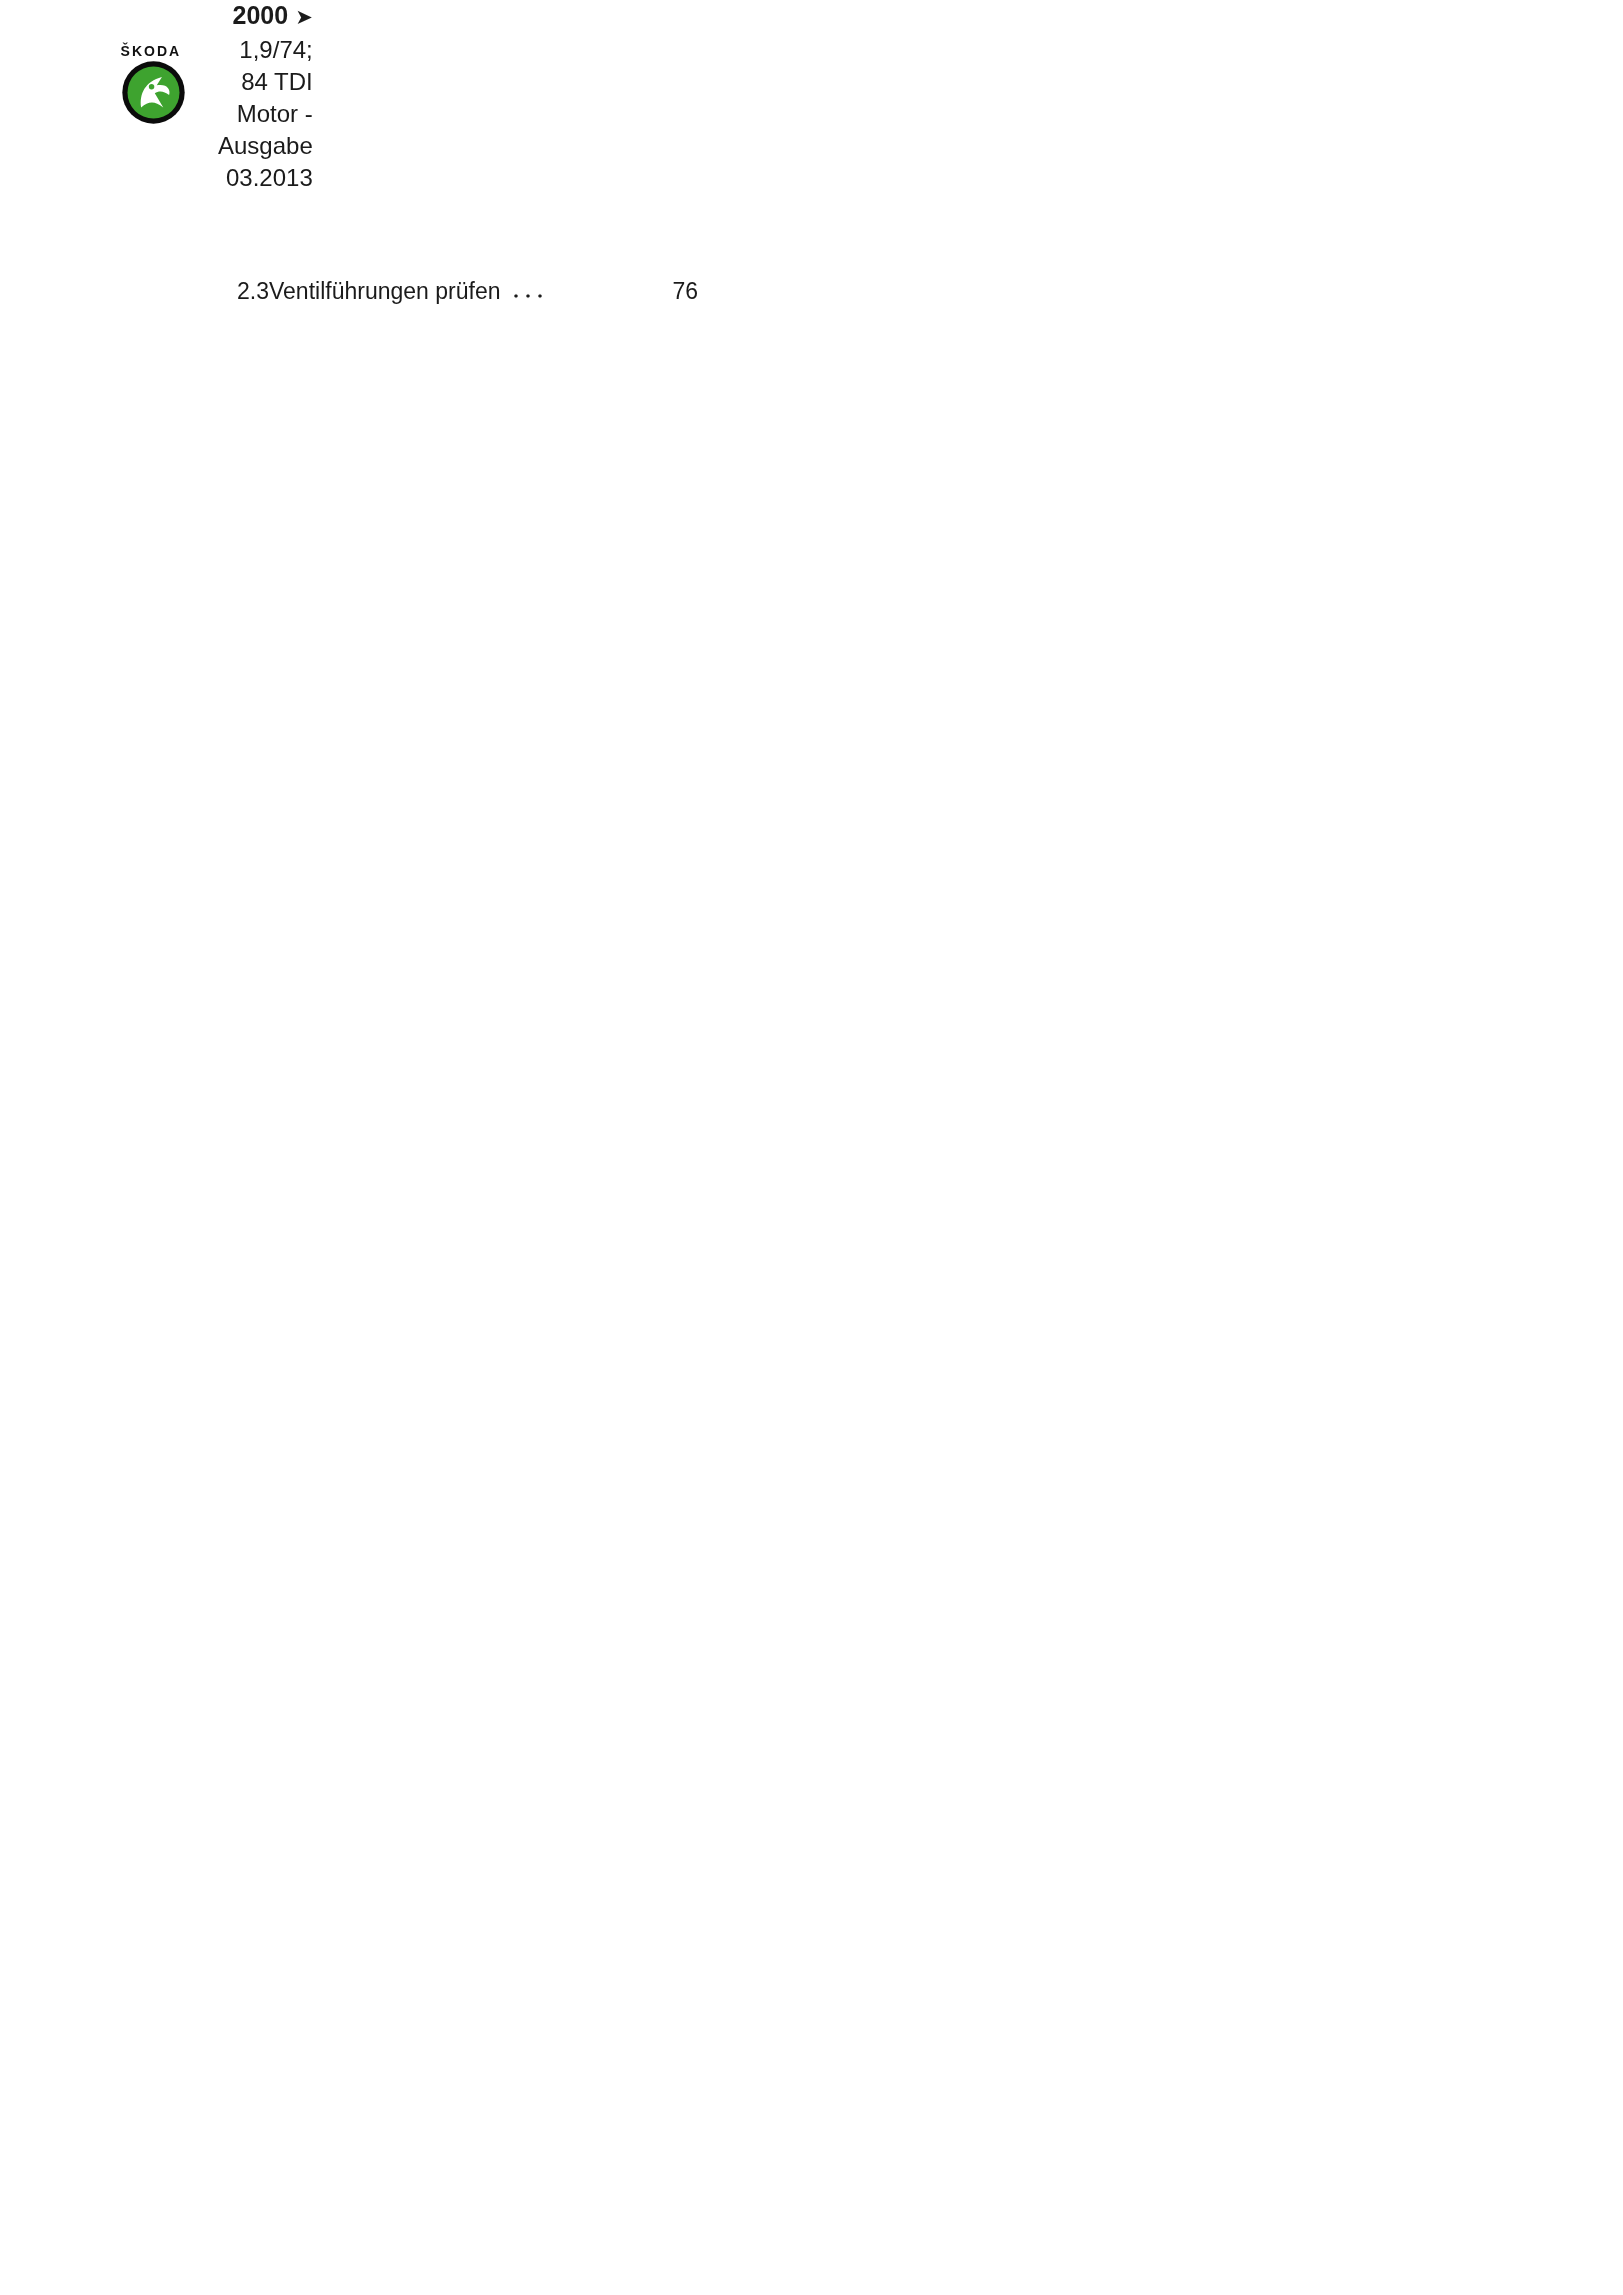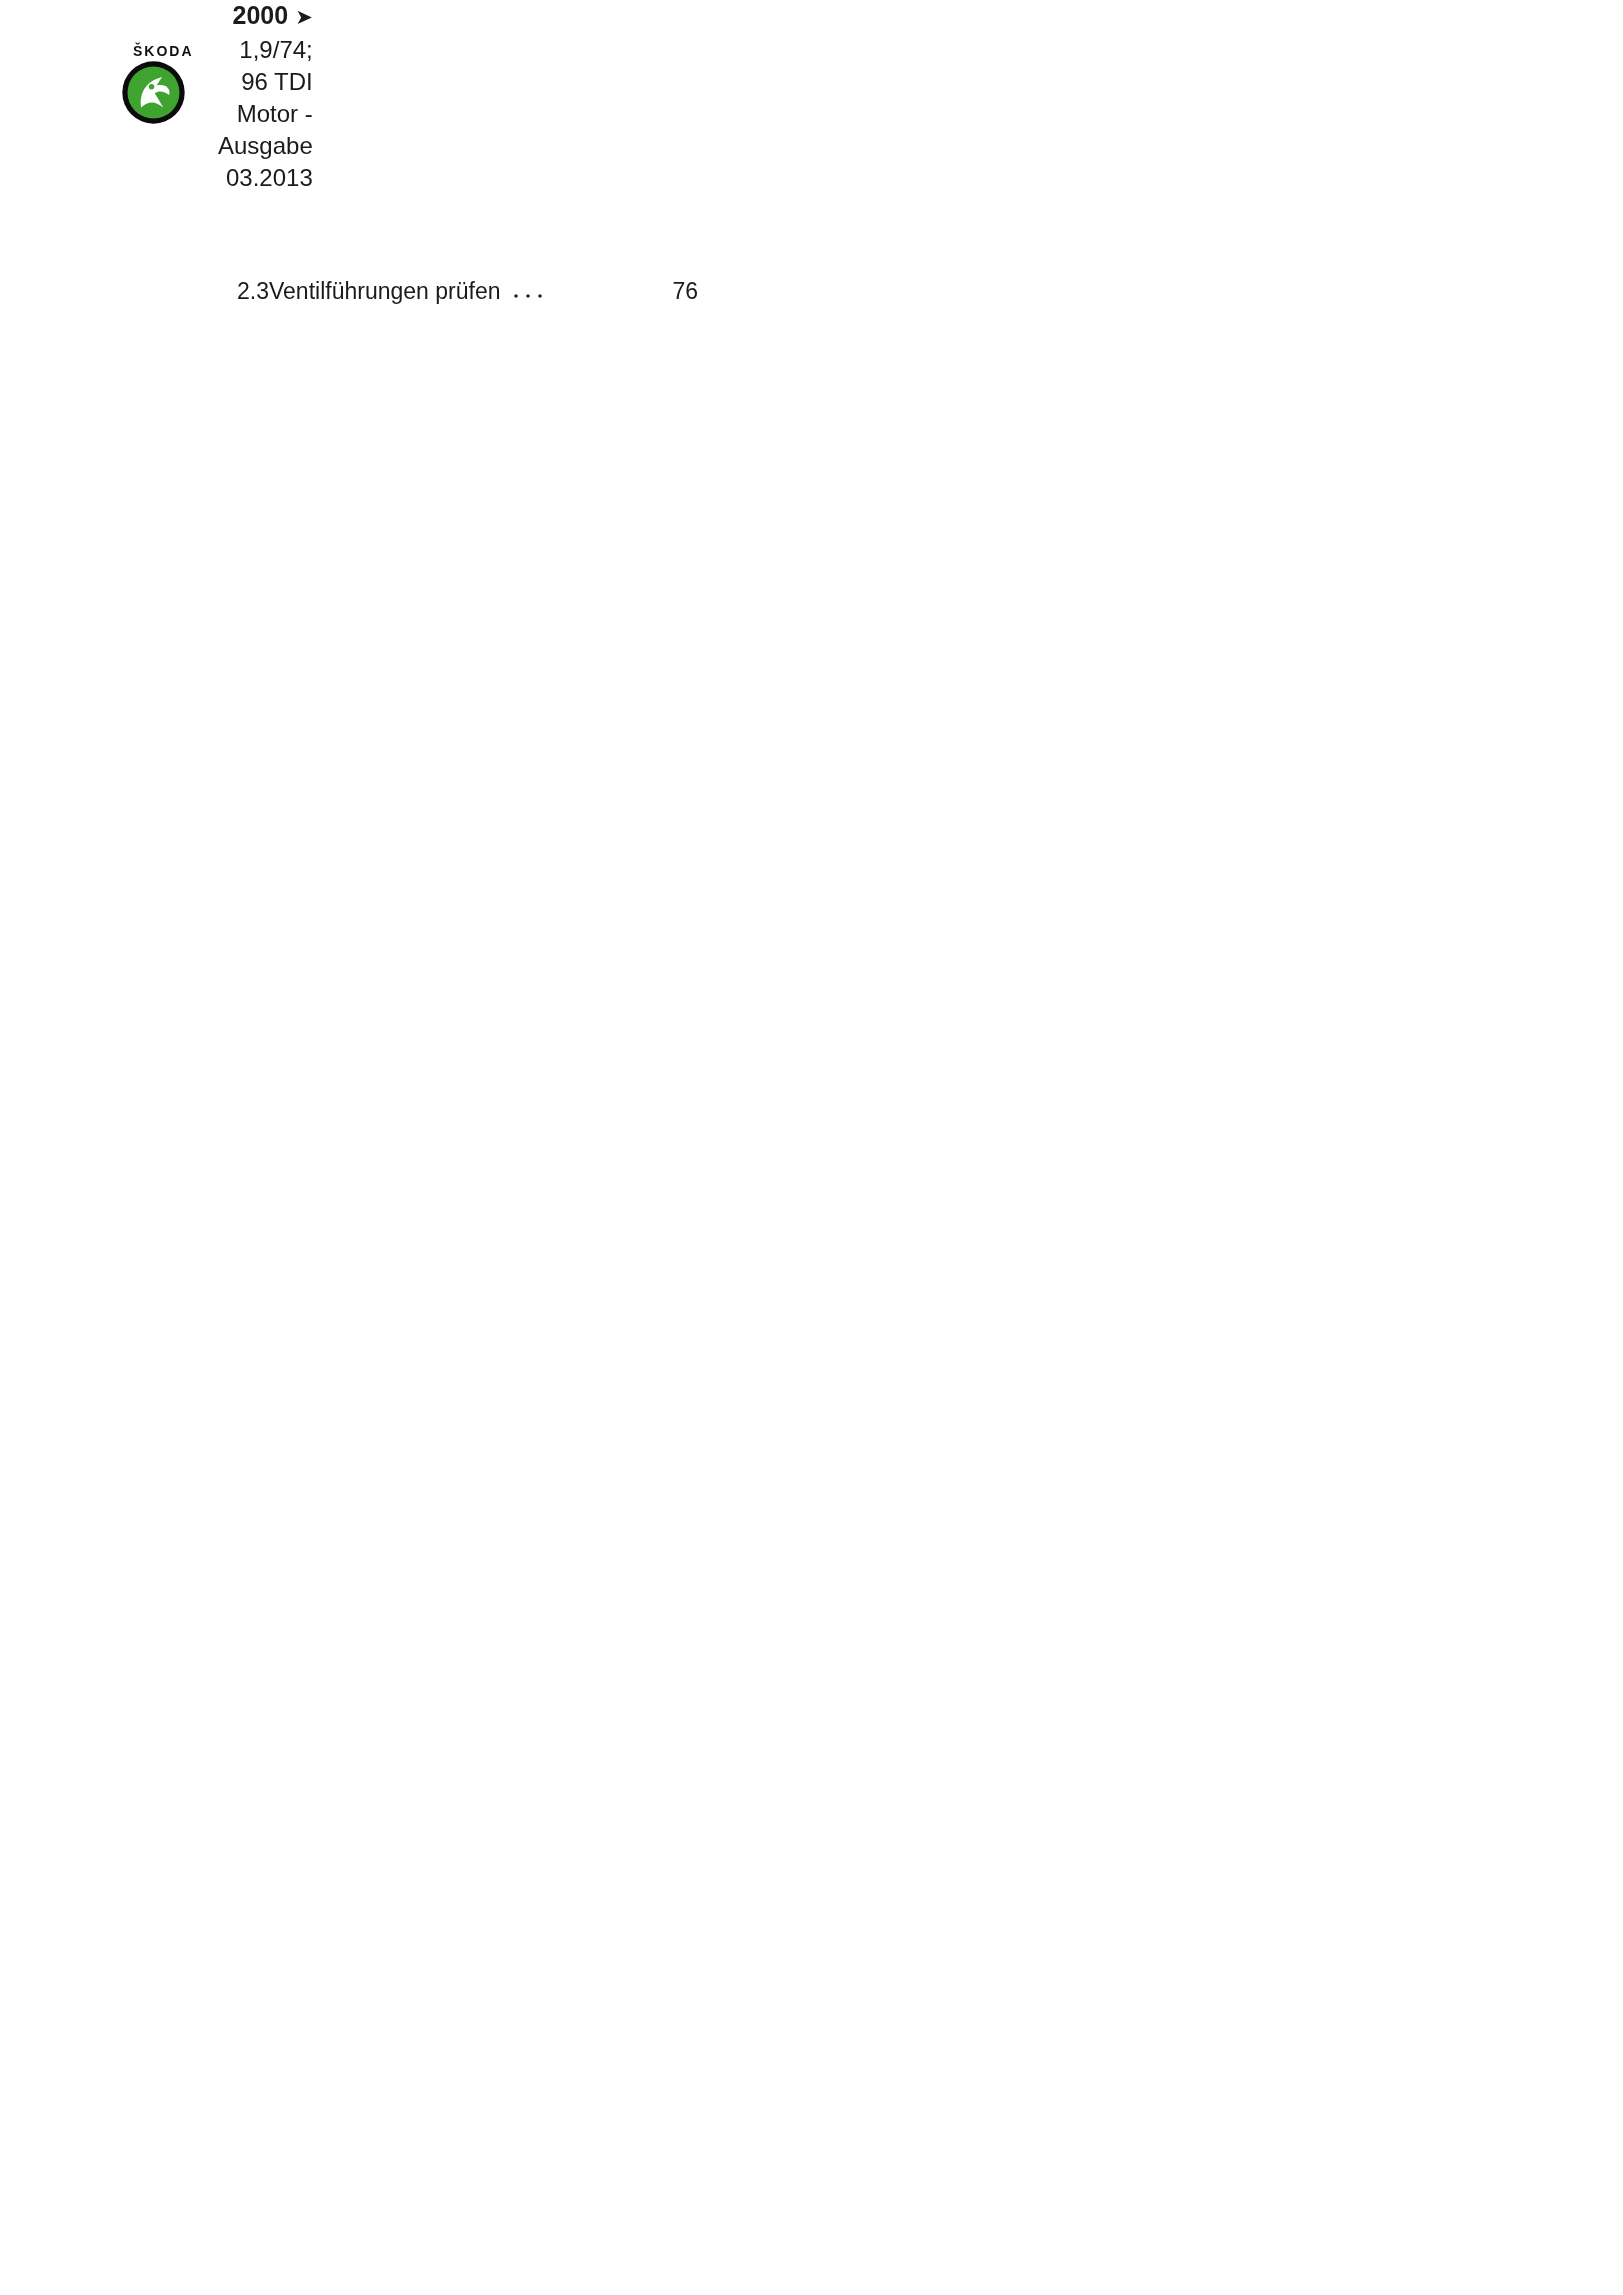--- a/index.html
+++ b/index.html
@@ -11,21 +11,21 @@
   }
   .page {
     box-sizing: border-box;
     width: 1623px; height: 2295px;
     padding: 41px 114px 0 119px;
     display: flex; flex-direction: column;
   }
 
   
   header { position: relative; height: 161px; flex: 0 0 auto; }
-  .logo-block { position: absolute; left: 1.6px; top: 1.6px; width: 73px; text-align: right; }
+  .logo-block { position: absolute; left: 1.6px; top: 1.6px; width: 73px; text-align: left; }
   .logo-word {
     font-size: 14px; font-weight: bold; letter-spacing: 2px;
     color: #111; margin-bottom: 1.6px;
   }
   .logo-circle { display: block; }
   .header-text { position: absolute; left: 99px; bottom: 8px; }
   .model-line { font-size: 25px; font-weight: bold; line-height: 34px; }
   .model-line .arrow { font-size: 21px; }
   .subtitle { font-size: 24px; line-height: 32px; }
   .rule {
@@ -83,21 +83,21 @@
         <circle cx="50" cy="50" r="40" fill="#3ea32f"></circle>
         <path d="M31 73 C 28 52 37 33 63 26 L 55 39 C 70 36 77 45 74 54 C 66 47 58 47 52 51 L 65 73 C 51 62 42 64 31 73 Z" fill="#ffffff"></path>
         <circle cx="47" cy="41" r="4.2" fill="#3ea32f"></circle>
       </svg>
     </div>
     <div class="header-text">
       <div class="model-line">
         <span>Fabia 2000</span>
         <span class="arrow">➤</span>
       </div>
-      <div class="subtitle">1,9/74; 96 TDI Motor - Ausgabe 03.2013</div>
+      <div class="subtitle">1,9/74; 84 TDI Motor - Ausgabe 03.2013</div>
     </div>
   </header>
 
   <hr class="rule">
 
   <main class="toc" id="toc">
       <div class="toc-row">
         <span class="num">2.3</span>
         <span class="title">Ventilführungen prüfen</span>
         <span class="leader"></span>

